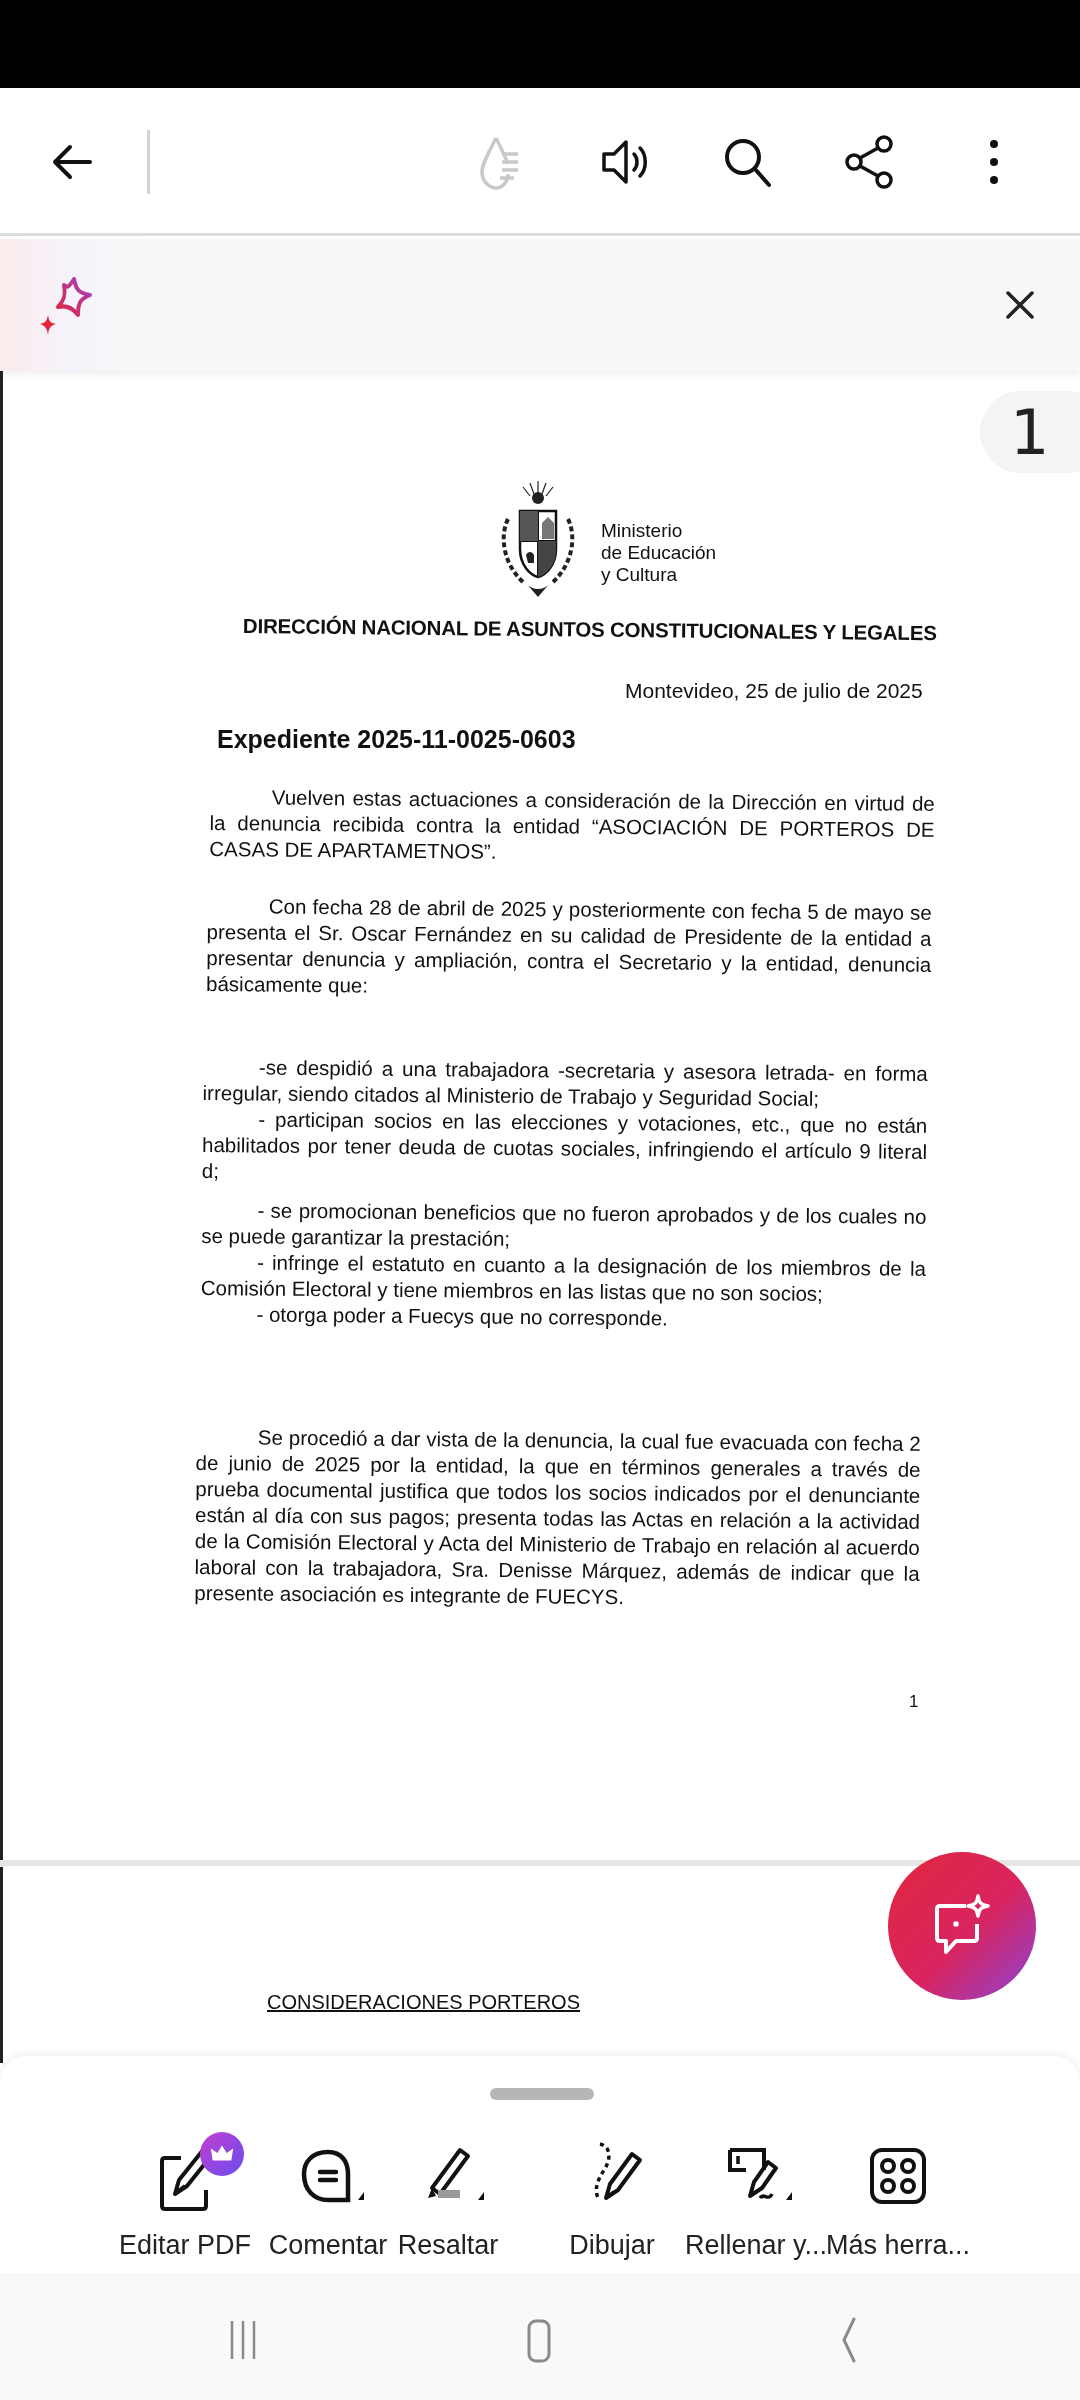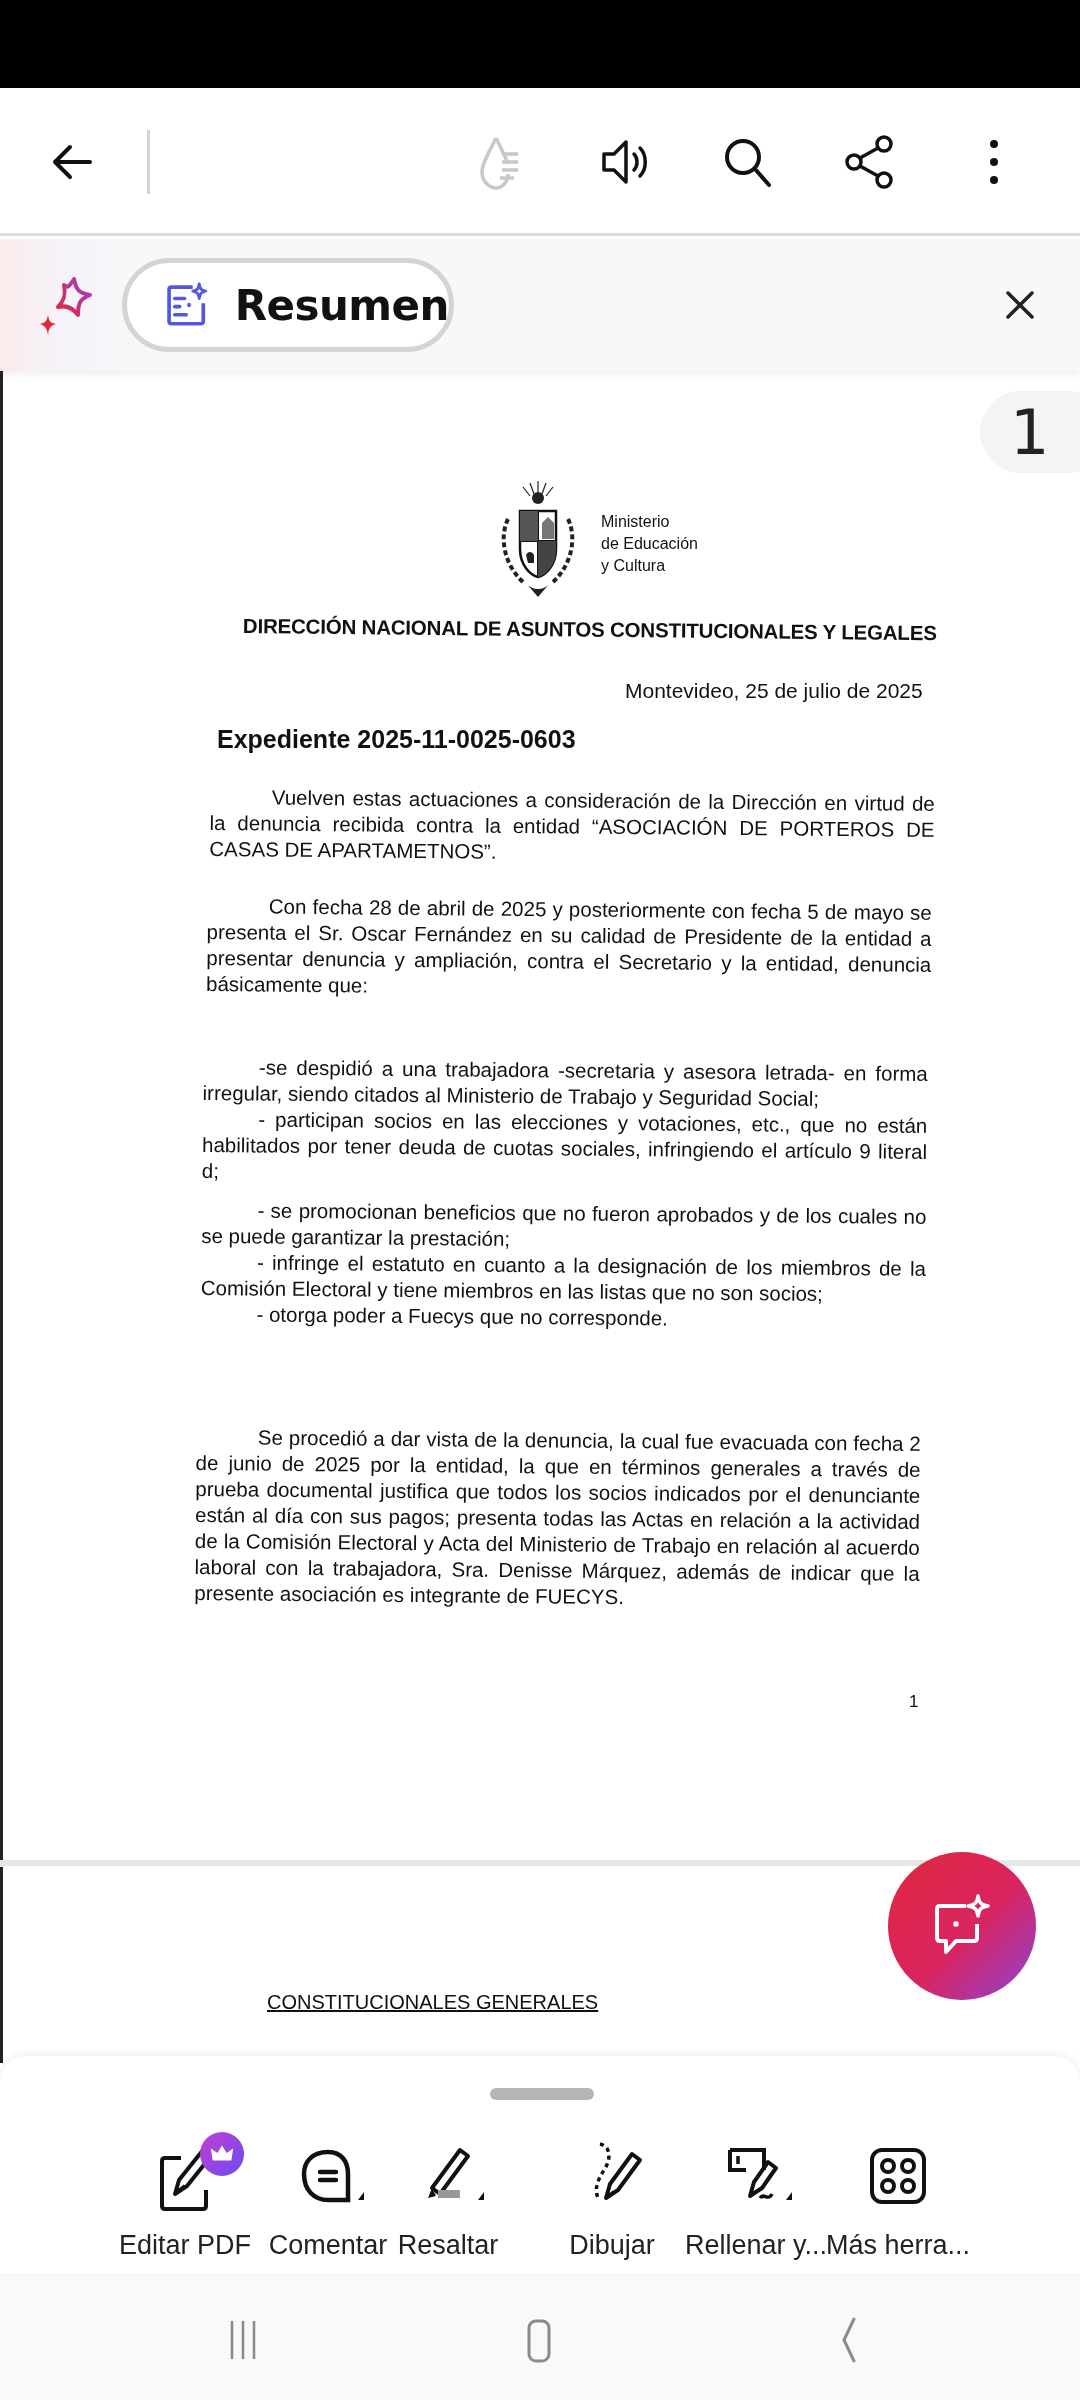--- a/index.html
+++ b/index.html
@@ -22,21 +22,21 @@
 
   .viewer { position: absolute; left: 0; top: 371px; width: 1080px; height: 1692px; background: #fff; overflow: hidden; }
   .page { position: absolute; left: 0; top: 0; width: 1080px; height: 1490px; background: #fff; border-left: 3px solid #222; }
   .page2 { position: absolute; left: 0; top: 1496px; width: 1080px; height: 400px; background: #fff; border-left: 3px solid #222; }
   .page-sep { position: absolute; left: 0; top: 1489px; width: 1080px; height: 6px; background: #e6e6e6; }
 
   .page-badge { position: absolute; left: 980px; top: 20px; width: 130px; height: 82px; border-radius: 42px; background: #f4f4f4; display: flex; align-items: center; padding-left: 30px; font-size: 62px; color: #222; font-family: "DejaVu Sans", sans-serif; z-index: 2; }
 
   .doc { position: absolute; font-family: "Liberation Sans", sans-serif; color: #111; }
   .crest { position: absolute; left: 487px; top: 108px; width: 96px; height: 120px; }
-  .ministry { position: absolute; left: 598px; top: 140px; font-size: 16px; line-height: 22px; }
+  .ministry { position: absolute; left: 598px; top: 149px; font-size: 19px; line-height: 22px; }
   .ministry .l1 { font-weight: normal; }
   .ministry .l2, .ministry .l3 { font-weight: normal; }
 
   .direccion { position: absolute; left: 240px; top: 243px; width: 680px; font-size: 20.5px; font-weight: bold; white-space: nowrap; transform: rotate(0.6deg); transform-origin: left top; letter-spacing: -0.2px; }
   .fecha { position: absolute; left: 622px; top: 308px; font-size: 21px; white-space: nowrap; }
   .expediente { position: absolute; left: 214px; top: 354px; font-size: 25px; font-weight: bold; white-space: nowrap; }
 
   .para { position: absolute; width: 725px; font-size: 20.5px; line-height: 26px; text-align: justify; transform: rotate(0.55deg); transform-origin: left top; }
   .para p { margin: 0; }
   .indent { text-indent: 62px; }
@@ -116,29 +116,20 @@
   <svg class="ai-sparkle" viewBox="0 0 64 64">
     <defs>
         <linearGradient id="spg" x1="0" y1="1" x2="1" y2="0">
           <stop offset="0" stop-color="#e0283c"></stop>
           <stop offset="1" stop-color="#a040c8"></stop>
         </linearGradient>
       </defs>
     <path d="M38 4 C40 14 42 18 54 20 C44 24 42 28 42 40 C36 32 30 30 22 32 C28 26 30 20 28 10 C32 14 34 10 38 4 Z" fill="none" stroke="url(#spg)" stroke-width="4" stroke-linejoin="round"></path>
     <path d="M12 40 C13 46 14 48 20 49 C14 51 13 53 12 60 C11 53 9 51 4 49 C9 48 11 46 12 40 Z" fill="#e0283c"></path>
   </svg>
-  <div class="resumen-pill">
-    <svg viewBox="0 0 56 56">
-      <path d="M34 6 H8 C6 6 5 7 5 9 V48 C5 50 6 51 8 51 H44 C46 51 47 50 47 48 V26" fill="none" stroke="#5258e4" stroke-width="4.5" stroke-linejoin="round"></path>
-      <path d="M12 20 H24 M12 30 H18 M12 40 H26" stroke="#5258e4" stroke-width="4.5" stroke-linecap="round"></path>
-      <path d="M42 2 C43 8 44 10 50 11 C44 12 43 14 42 20 C41 14 40 12 34 11 C40 10 41 8 42 2 Z" fill="none" stroke="#5258e4" stroke-width="3.5" stroke-linejoin="round"></path>
-      <path d="M28 26 L31 30 M31 26 L28 30" stroke="#5258e4" stroke-width="3"></path>
-    </svg>
-    <span class="resumen-label">Resumen</span>
-  </div>
   <div class="ai-close">
     <svg viewBox="0 0 40 40" width="40" height="40">
         <path d="M8 8 L32 32 M32 8 L8 32" stroke="#222" stroke-width="3.5" stroke-linecap="round"></path>
       </svg>
   </div>
 </div>
 
 <div class="viewer">
   <div class="page-badge">1</div>
 
@@ -186,21 +177,21 @@
     </div>
     <div class="doc para p4">
       <p class="indent">Se procedió a dar vista de la denuncia, la cual fue evacuada con fecha 2 de junio de 2025 por la entidad, la que en términos generales a través de prueba documental justifica que todos los socios indicados por el denunciante están al día con sus pagos; presenta todas las Actas en relación a la actividad de la Comisión Electoral y Acta del Ministerio de Trabajo en relación al acuerdo laboral con la trabajadora, Sra. Denisse Márquez, además de indicar que la presente asociación es integrante de FUECYS.</p>
     </div>
     <div class="doc page-num">1</div>
   </div>
 
   <div class="page-sep"></div>
 
   <div class="page2">
-    <div class="doc consideraciones" style="top:124px;">CONSTITUCIONALES GENERALES</div>
+    <div class="doc consideraciones" style="top:124px;">CONSIDERACIONES PORTEROS</div>
   </div>
 </div>
 
 <div class="fab">
   <svg viewBox="0 0 64 64">
     <path d="M36 12 H10 C8 12 7 13 7 15 V44 C7 46 8 47 10 47 H16 V58 L26 47 H44 C46 47 47 46 47 44 V30" fill="none" stroke="#fff" stroke-width="4" stroke-linejoin="round"></path>
     <path d="M48 2 C49 9 51 11 58 12 C51 13 49 15 48 22 C47 15 45 13 38 12 C45 11 47 9 48 2 Z" fill="none" stroke="#fff" stroke-width="3.5" stroke-linejoin="round"></path>
     <path d="M24 28 L28 32 M28 28 L24 32" stroke="#fff" stroke-width="3"></path>
   </svg>
 </div>

